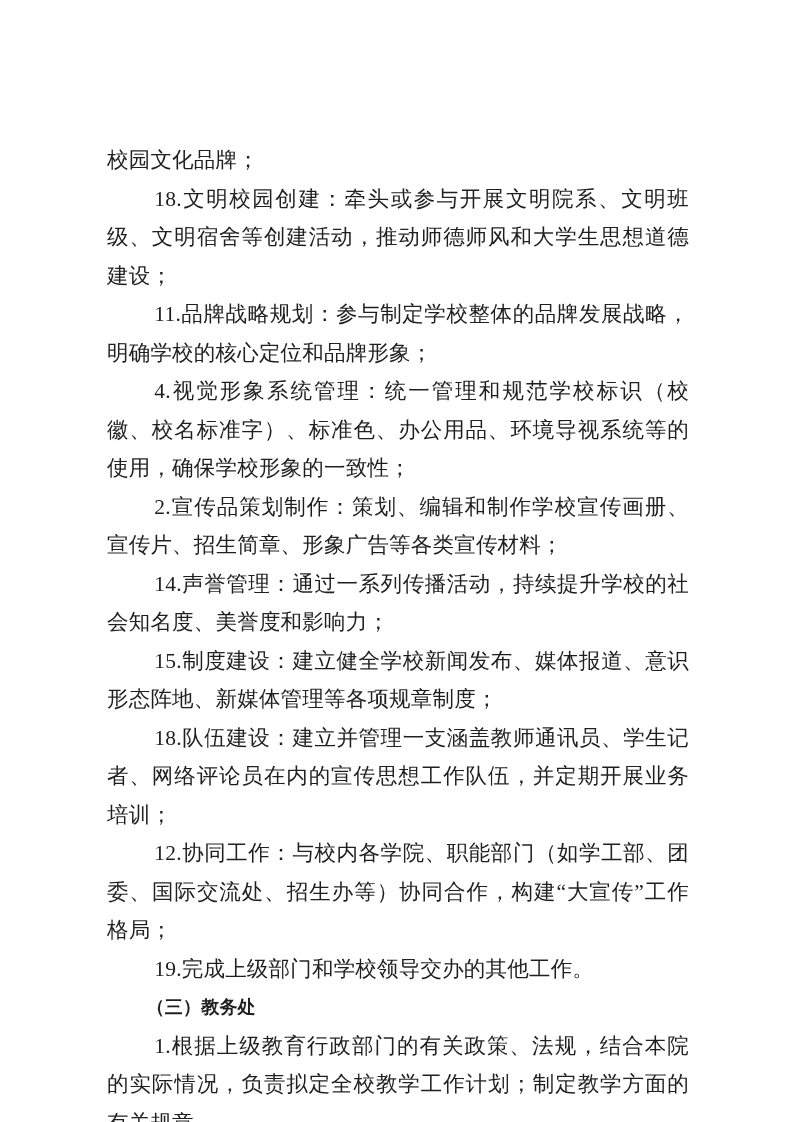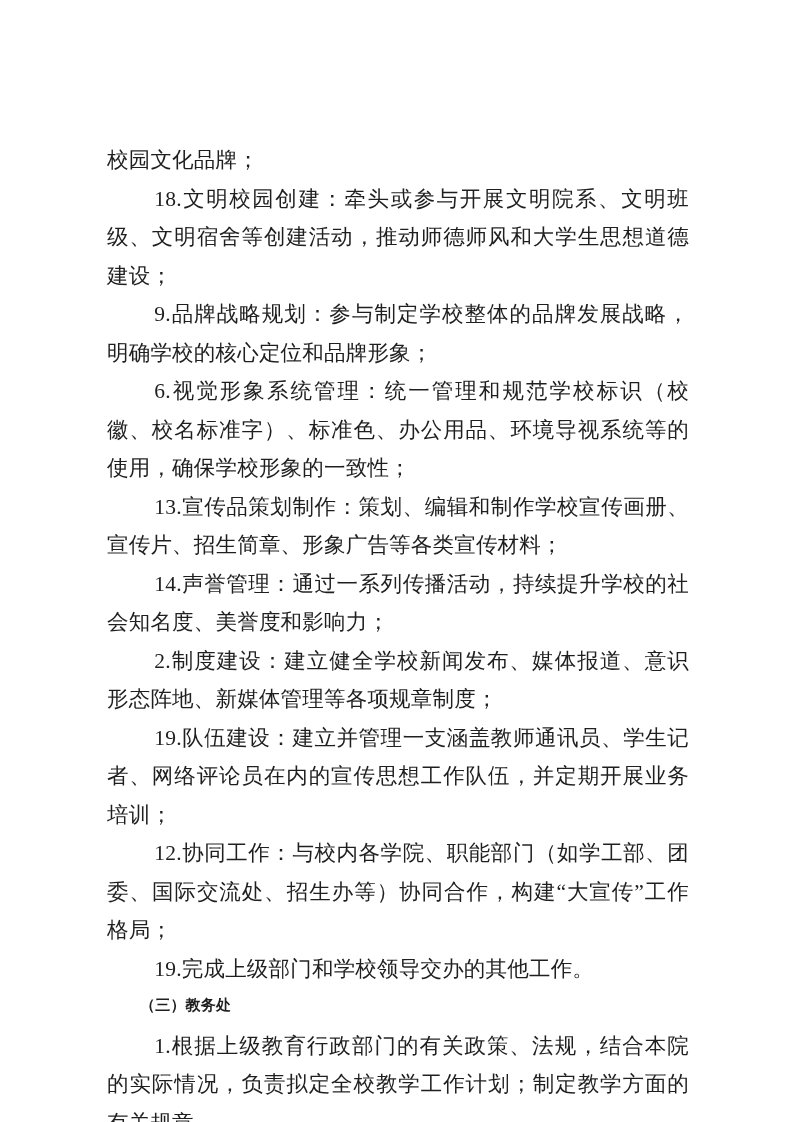--- a/index.html
+++ b/index.html
@@ -39,35 +39,34 @@
   }
   .para.plain {
     text-indent: 0;
   }
   .para.indent {
     text-indent: 2.2em;
   }
   .para.heading {
     text-indent: 2.2em;
     font-weight: 700;
-    font-size: 15px;
-    font-family: Liberation Mono, monospace;
+    font-size: 18px;
   }
 </style>
 </head>
 <body>
 
 <div class="page">
   <div class="text-block">
     <p class="para plain">校园文化品牌；</p>
     <p class="para indent">18.文明校园创建：牵头或参与开展文明院系、文明班级、文明宿舍等创建活动，推动师德师风和大学生思想道德建设；</p>
-    <p class="para indent">9.品牌战略规划：参与制定学校整体的品牌发展战略，明确学校的核心定位和品牌形象；</p>
-    <p class="para indent">6.视觉形象系统管理：统一管理和规范学校标识（校徽、校名标准字）、标准色、办公用品、环境导视系统等的使用，确保学校形象的一致性；</p>
-    <p class="para indent">13.宣传品策划制作：策划、编辑和制作学校宣传画册、宣传片、招生简章、形象广告等各类宣传材料；</p>
+    <p class="para indent">11.品牌战略规划：参与制定学校整体的品牌发展战略，明确学校的核心定位和品牌形象；</p>
+    <p class="para indent">4.视觉形象系统管理：统一管理和规范学校标识（校徽、校名标准字）、标准色、办公用品、环境导视系统等的使用，确保学校形象的一致性；</p>
+    <p class="para indent">2.宣传品策划制作：策划、编辑和制作学校宣传画册、宣传片、招生简章、形象广告等各类宣传材料；</p>
     <p class="para indent">14.声誉管理：通过一系列传播活动，持续提升学校的社会知名度、美誉度和影响力；</p>
-    <p class="para indent">2.制度建设：建立健全学校新闻发布、媒体报道、意识形态阵地、新媒体管理等各项规章制度；</p>
-    <p class="para indent">19.队伍建设：建立并管理一支涵盖教师通讯员、学生记者、网络评论员在内的宣传思想工作队伍，并定期开展业务培训；</p>
+    <p class="para indent">15.制度建设：建立健全学校新闻发布、媒体报道、意识形态阵地、新媒体管理等各项规章制度；</p>
+    <p class="para indent">18.队伍建设：建立并管理一支涵盖教师通讯员、学生记者、网络评论员在内的宣传思想工作队伍，并定期开展业务培训；</p>
     <p class="para indent">12.协同工作：与校内各学院、职能部门（如学工部、团委、国际交流处、招生办等）协同合作，构建“大宣传”工作格局；</p>
     <p class="para indent">19.完成上级部门和学校领导交办的其他工作。</p>
     <p class="para heading">（三）教务处</p>
     <p class="para indent">1.根据上级教育行政部门的有关政策、法规，结合本院的实际情况，负责拟定全校教学工作计划；制定教学方面的有关规章</p>
   </div>
 </div>
 
 </body></html>

